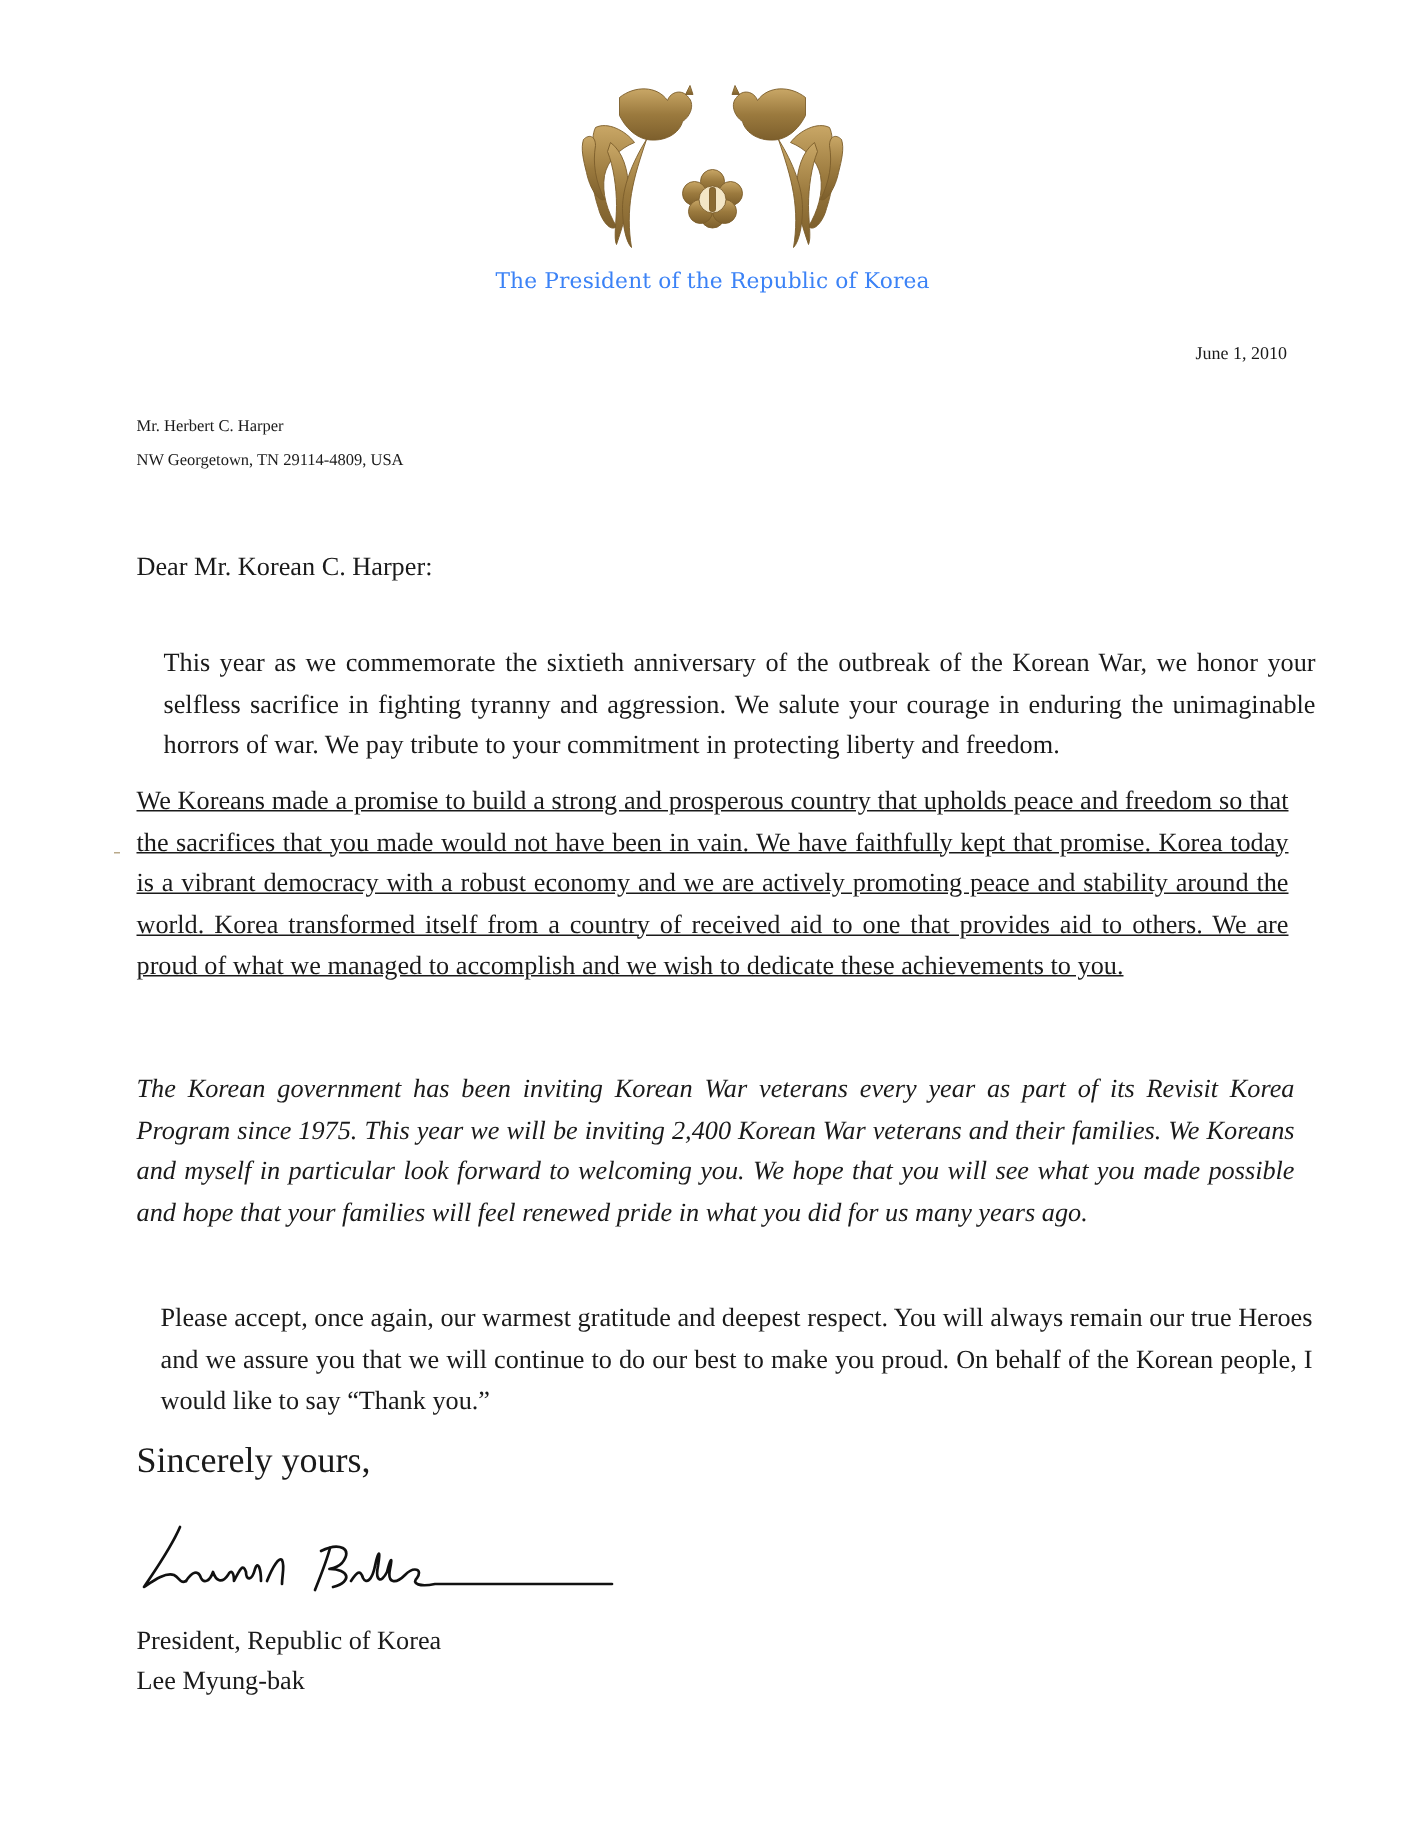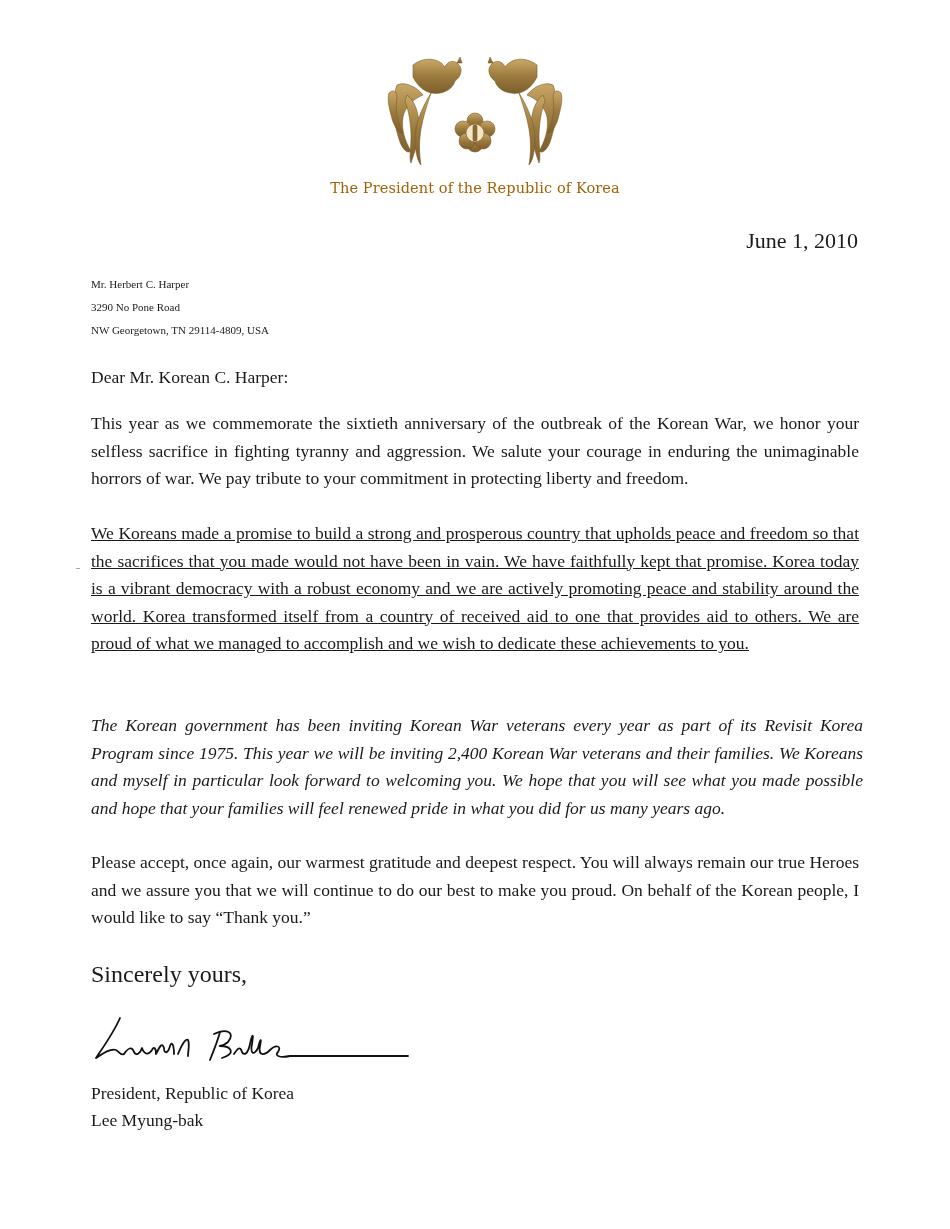--- a/index.html
+++ b/index.html
@@ -29,28 +29,28 @@
       height: 118px;
     }
     .office-title {
       position: absolute;
       left: 0;
       width: 950px;
       top: 180px;
       text-align: center;
       font-family: "DejaVu Serif", serif;
       font-size: 14.5px;
-      color: #a16207;
+      color: #3b82f6;
       letter-spacing: 0.1px;
     }
     .date {
       position: absolute;
       top: 228px;
       right: 92px;
-      font-size: 22px;
+      font-size: 12px;
     }
     .address {
       position: absolute;
       left: 91px;
       top: 273px;
       font-size: 11px;
       line-height: 23px;
     }
     .salutation {
       position: absolute;
@@ -142,30 +142,29 @@
     </g>
   </svg>
 </div>
 
 <div class="office-title">The President of the Republic of Korea</div>
 
 <div class="date">June 1, 2010</div>
 
 <div class="address">
   <div>Mr. Herbert C. Harper</div>
-  <div>3290 No Pone Road</div>
   <div>NW Georgetown, TN 29114-4809, USA</div>
 </div>
 
 <div class="salutation">Dear Mr. Korean C. Harper:</div>
 
-<p class="para p1" style="margin:0">This year as we commemorate the sixtieth anniversary of the outbreak of the Korean War, we honor your selfless sacrifice in fighting tyranny and aggression. We salute your courage in enduring the unimaginable horrors of war. We pay tribute to your commitment in protecting liberty and freedom.</p>
+<p class="para p1" style="margin:18px">This year as we commemorate the sixtieth anniversary of the outbreak of the Korean War, we honor your selfless sacrifice in fighting tyranny and aggression. We salute your courage in enduring the unimaginable horrors of war. We pay tribute to your commitment in protecting liberty and freedom.</p>
 <p class="para p2" style="margin:0">We Koreans made a promise to build a strong and prosperous country that upholds peace and freedom so that the sacrifices that you made would not have been in vain. We have faithfully kept that promise. Korea today is a vibrant democracy with a robust economy and we are actively promoting peace and stability around the world. Korea transformed itself from a country of received aid to one that provides aid to others. We are proud of what we managed to accomplish and we wish to dedicate these achievements to you.</p>
 <p class="para p3" style="margin:0">The Korean government has been inviting Korean War veterans every year as part of its Revisit Korea Program since 1975. This year we will be inviting 2,400 Korean War veterans and their families. We Koreans and myself in particular look forward to welcoming you. We hope that you will see what you made possible and hope that your families will feel renewed pride in what you did for us many years ago.</p>
-<p class="para p4" style="margin:0">Please accept, once again, our warmest gratitude and deepest respect. You will always remain our true Heroes and we assure you that we will continue to do our best to make you proud. On behalf of the Korean people, I would like to say “Thank you.”</p>
+<p class="para p4" style="margin:16px">Please accept, once again, our warmest gratitude and deepest respect. You will always remain our true Heroes and we assure you that we will continue to do our best to make you proud. On behalf of the Korean people, I would like to say “Thank you.”</p>
 
 <div class="stray-mark"></div>
 
 <div class="closing">Sincerely yours,</div>
 
 <svg class="signature" viewBox="0 0 320 60" xmlns="http://www.w3.org/2000/svg">
   <g fill="none" stroke="#111" stroke-width="1.8" stroke-linecap="round" stroke-linejoin="round">
     <path d="M30 8 C24 22, 14 36, 6 48 C12 44, 20 38, 26 40 C30 42, 30 46, 34 44"></path>
     <path d="M34 44 C38 38, 42 36, 44 42 C46 46, 50 44, 52 38 C54 44, 58 46, 62 40 C64 36, 66 38, 66 44 C70 36, 72 32, 74 38 C74 44, 78 44, 80 36 C82 30, 84 36, 84 44"></path>
     <path d="M88 44 C92 34, 96 28, 98 30 C100 34, 98 40, 98 46"></path>

